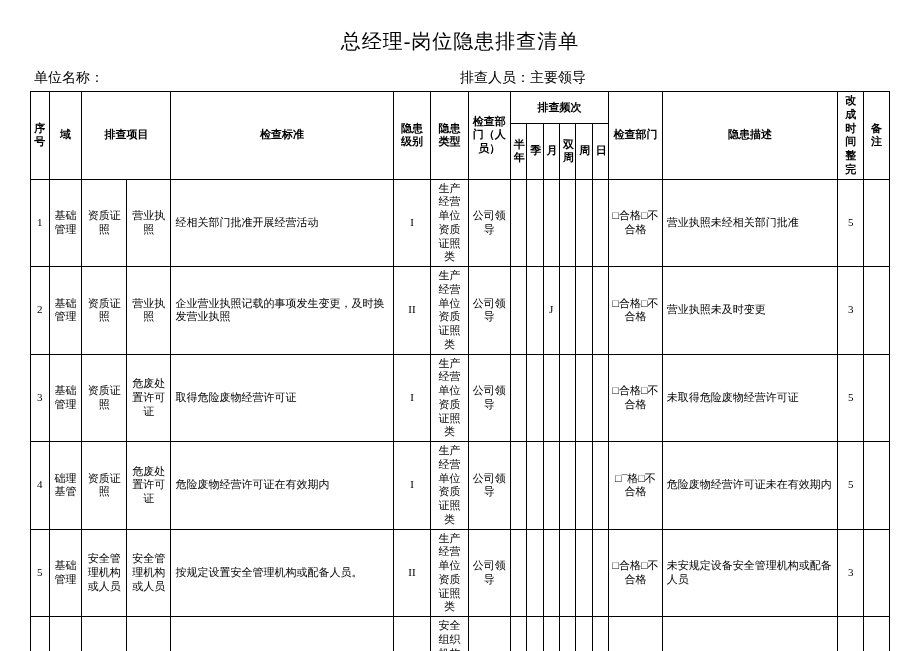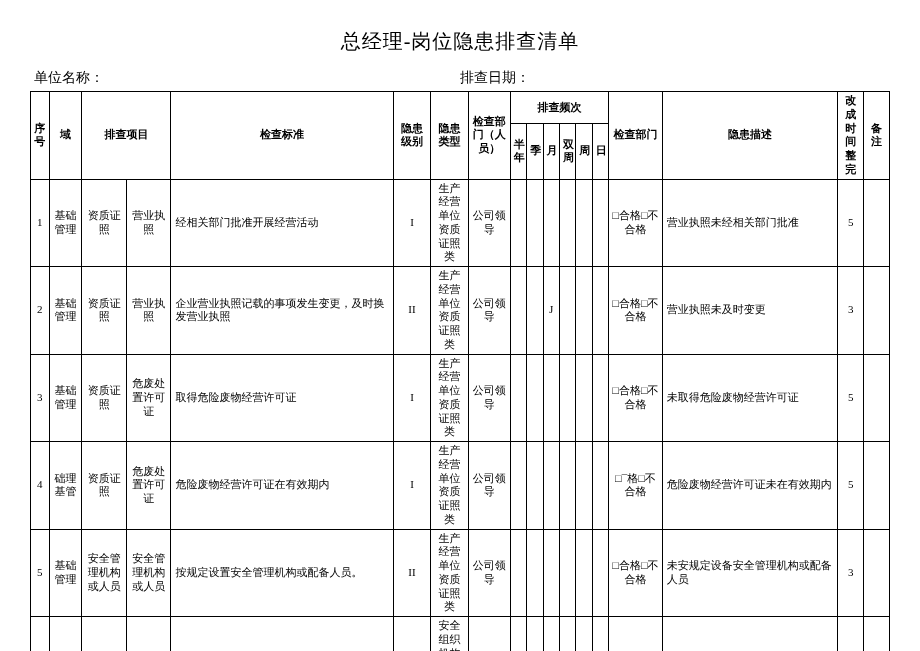--- a/index.html
+++ b/index.html
@@ -54,21 +54,21 @@
   .col-note  { width: 22px; }
   .left { text-align: left; padding-left: 4px; }
 </style>
 </head>
 <body>
 
 <div class="title">总经理-岗位隐患排查清单</div>
 
 <div class="meta-row">
   <span class="meta-item">单位名称：</span>
-  <span class="meta-item">排查日期：</span>
+  <span class="meta-item">排查人员：主要领导</span>
 </div>
 
 <table>
   <colgroup>
     <col class="col-seq">
       <col class="col-cat">
       <col class="col-item1">
       <col class="col-item2">
     <col class="col-std">
       <col class="col-level">

